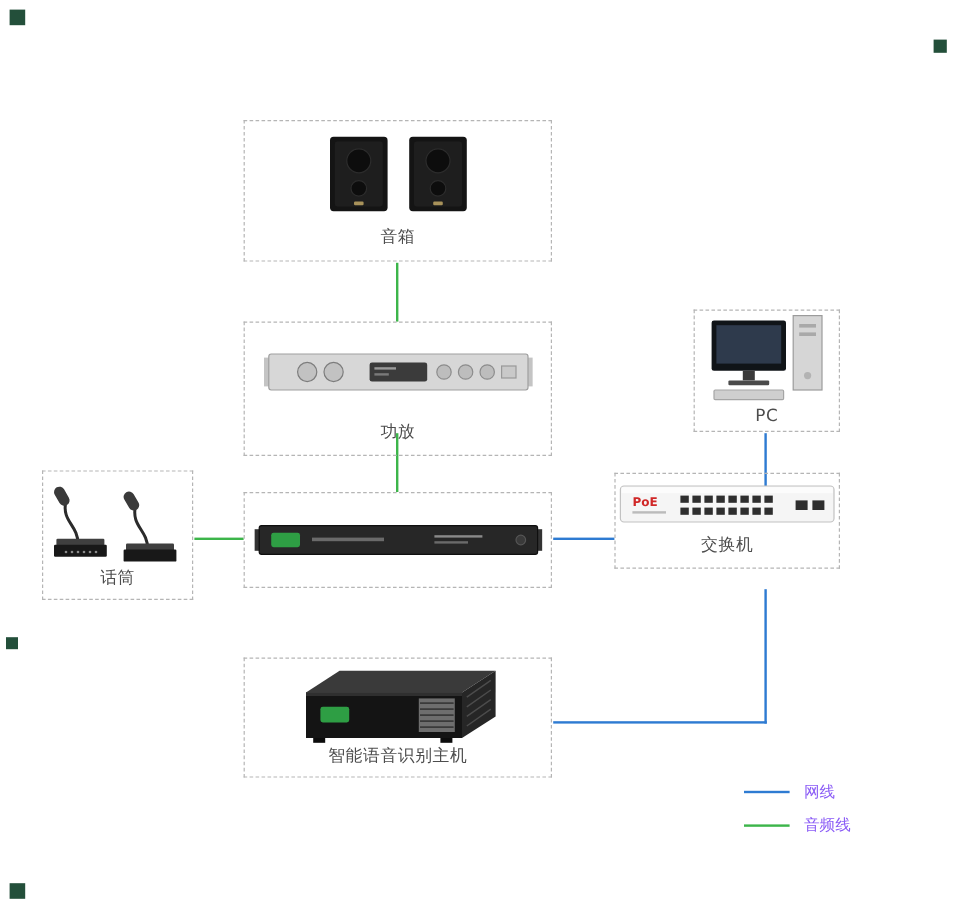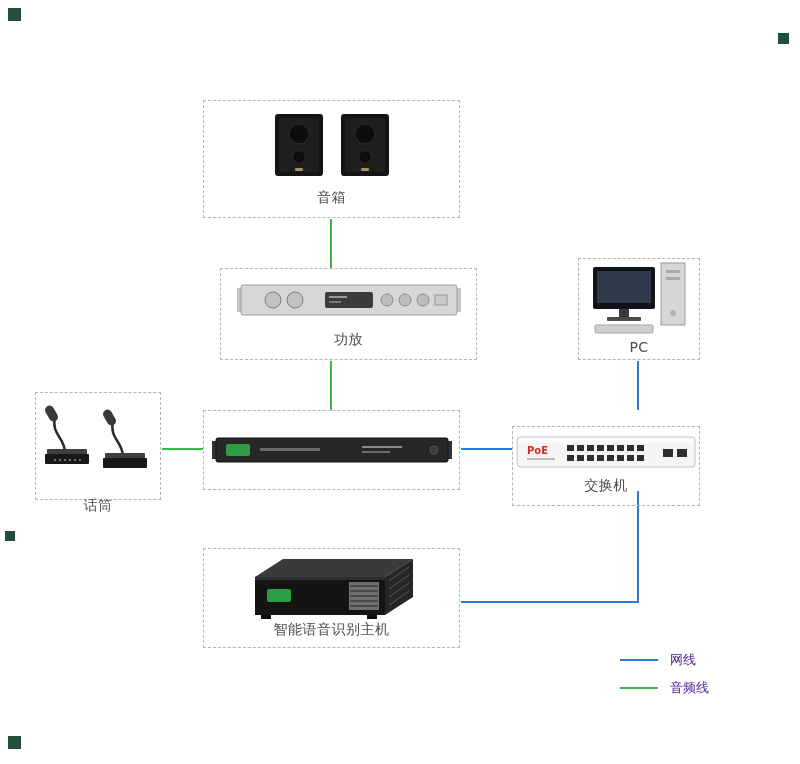--- a/index.html
+++ b/index.html
@@ -19,21 +19,21 @@
   .line.audio { background:var(--audio-color,#3cb54a); }
   .line.net   { background:var(--net-color,#2e7bd2); }
 
   .corner { position:absolute; background:#234f3a; }
 
   .legend { position:absolute; left:620px; top:652px; display:flex; flex-direction:column; gap:13px; }
   .legend-item { display:flex; align-items:center; gap:12px; height:15px; }
   .legend-swatch { width:38px; height:2px; display:inline-block; }
   .legend-swatch.net { background:var(--net-color,#2e7bd2); }
   .legend-swatch.audio { background:var(--audio-color,#3cb54a); }
-  .legend-label { font-size:13px; color:#4c1d95; }
+  .legend-label { font-size:13px; color:#8b5cf6; }
 </style>
 </head>
 <body>
 
 <div class="canvas">
 
   <div class="corner" style="left:8px;top:8px;width:13px;height:13px;"></div>
   <div class="corner" style="left:778px;top:33px;width:11px;height:11px;"></div>
   <div class="corner" style="left:5px;top:531px;width:10px;height:10px;"></div>
   <div class="corner" style="left:8px;top:736px;width:13px;height:13px;"></div>
@@ -59,21 +59,21 @@
             <rect x="20" y="54" width="8" height="3" rx="1" fill="#a8925a"></rect>
           </g>
         </defs>
         <use href="#spk" x="1" y="2"></use>
         <use href="#spk" x="67" y="2"></use>
       </svg>
     </div>
     <div class="node-label">音箱</div>
   </div>
 
-  <div class="node" style="left:220px;top:268px;width:257px;height:92px;">
+  <div class="node" style="left:203px;top:268px;width:257px;height:112px;">
     <div class="device">
       <svg width="224" height="34" viewBox="0 0 224 34">
         <rect x="0" y="5" width="6" height="24" fill="#c4c4c4"></rect>
         <rect x="218" y="5" width="6" height="24" fill="#c4c4c4"></rect>
         <rect x="4" y="2" width="216" height="30" rx="2" fill="#d7d7d7" stroke="#9f9f9f"></rect>
         <circle cx="36" cy="17" r="8" fill="#c2c2c2" stroke="#7d7d7d"></circle>
         <circle cx="58" cy="17" r="8" fill="#c2c2c2" stroke="#7d7d7d"></circle>
         <rect x="88" y="9" width="48" height="16" rx="2" fill="#3b3b3b"></rect>
         <rect x="92" y="13" width="18" height="2" fill="#9a9a9a"></rect>
         <rect x="92" y="18" width="12" height="2" fill="#7a7a7a"></rect>
@@ -96,21 +96,21 @@
         <rect x="6" y="8" width="62" height="42" rx="2" fill="#101418"></rect>
         <rect x="10" y="12" width="54" height="32" fill="#2e3a4c"></rect>
         <rect x="32" y="50" width="10" height="8" fill="#3a3a3a"></rect>
         <rect x="20" y="58" width="34" height="4" rx="1" fill="#4a4a4a"></rect>
         <rect x="8" y="66" width="58" height="8" rx="1" fill="#cfcfcf" stroke="#a5a5a5"></rect>
       </svg>
     </div>
     <div class="node-label">PC</div>
   </div>
 
-  <div class="node" style="left:35px;top:392px;width:126px;height:108px;gap:24px;">
+  <div class="node" style="left:35px;top:392px;width:126px;height:108px;">
     <div class="device">
       <svg width="118" height="80" viewBox="0 0 118 80">
         <defs>
           <g id="micshape">
             <path d="M22 58 C22 42 8 40 12 22" fill="none" stroke="#2b2b2b" stroke-width="2.5"></path>
             <rect x="4" y="10" width="9" height="17" rx="4.5" fill="#3a3a3a" transform="rotate(-30 8.5 18.5)"></rect>
             <rect x="4" y="54" width="40" height="6" rx="1" fill="#3f3f3f"></rect>
             <rect x="2" y="59" width="44" height="10" rx="1" fill="#181818"></rect>
           </g>
         </defs>
@@ -137,21 +137,21 @@
         <rect x="4" y="2" width="232" height="24" rx="2" fill="#272727" stroke="#0f0f0f"></rect>
         <rect x="14" y="8" width="24" height="12" rx="2" fill="#2e9e44"></rect>
         <rect x="48" y="12" width="60" height="3" fill="#6a6a6a"></rect>
         <rect x="150" y="10" width="40" height="2" fill="#8a8a8a"></rect>
         <rect x="150" y="15" width="28" height="2" fill="#6a6a6a"></rect>
         <circle cx="222" cy="14" r="4" fill="#3a3a3a" stroke="#555555"></circle>
       </svg>
     </div>
   </div>
 
-  <div class="node" style="left:512px;top:426px;width:188px;height:80px;">
+  <div class="node" style="left:512px;top:394px;width:188px;height:80px;">
     <div class="device">
       <svg width="182" height="46" viewBox="0 0 182 46">
         <rect x="2" y="8" width="178" height="30" rx="3" fill="#f5f5f5" stroke="#c2c2c2"></rect>
         <rect x="3" y="9" width="176" height="5" fill="#ffffff" opacity="0.7"></rect>
         <text x="12" y="25" font-size="10" font-weight="bold" fill="#d02727">PoE</text>
         <rect x="12" y="29" width="28" height="2" fill="#bbbbbb"></rect>
         <g fill="#2e2e2e">
           <rect x="52" y="16" width="7" height="6"></rect>
             <rect x="62" y="16" width="7" height="6"></rect>
             <rect x="72" y="16" width="7" height="6"></rect>

